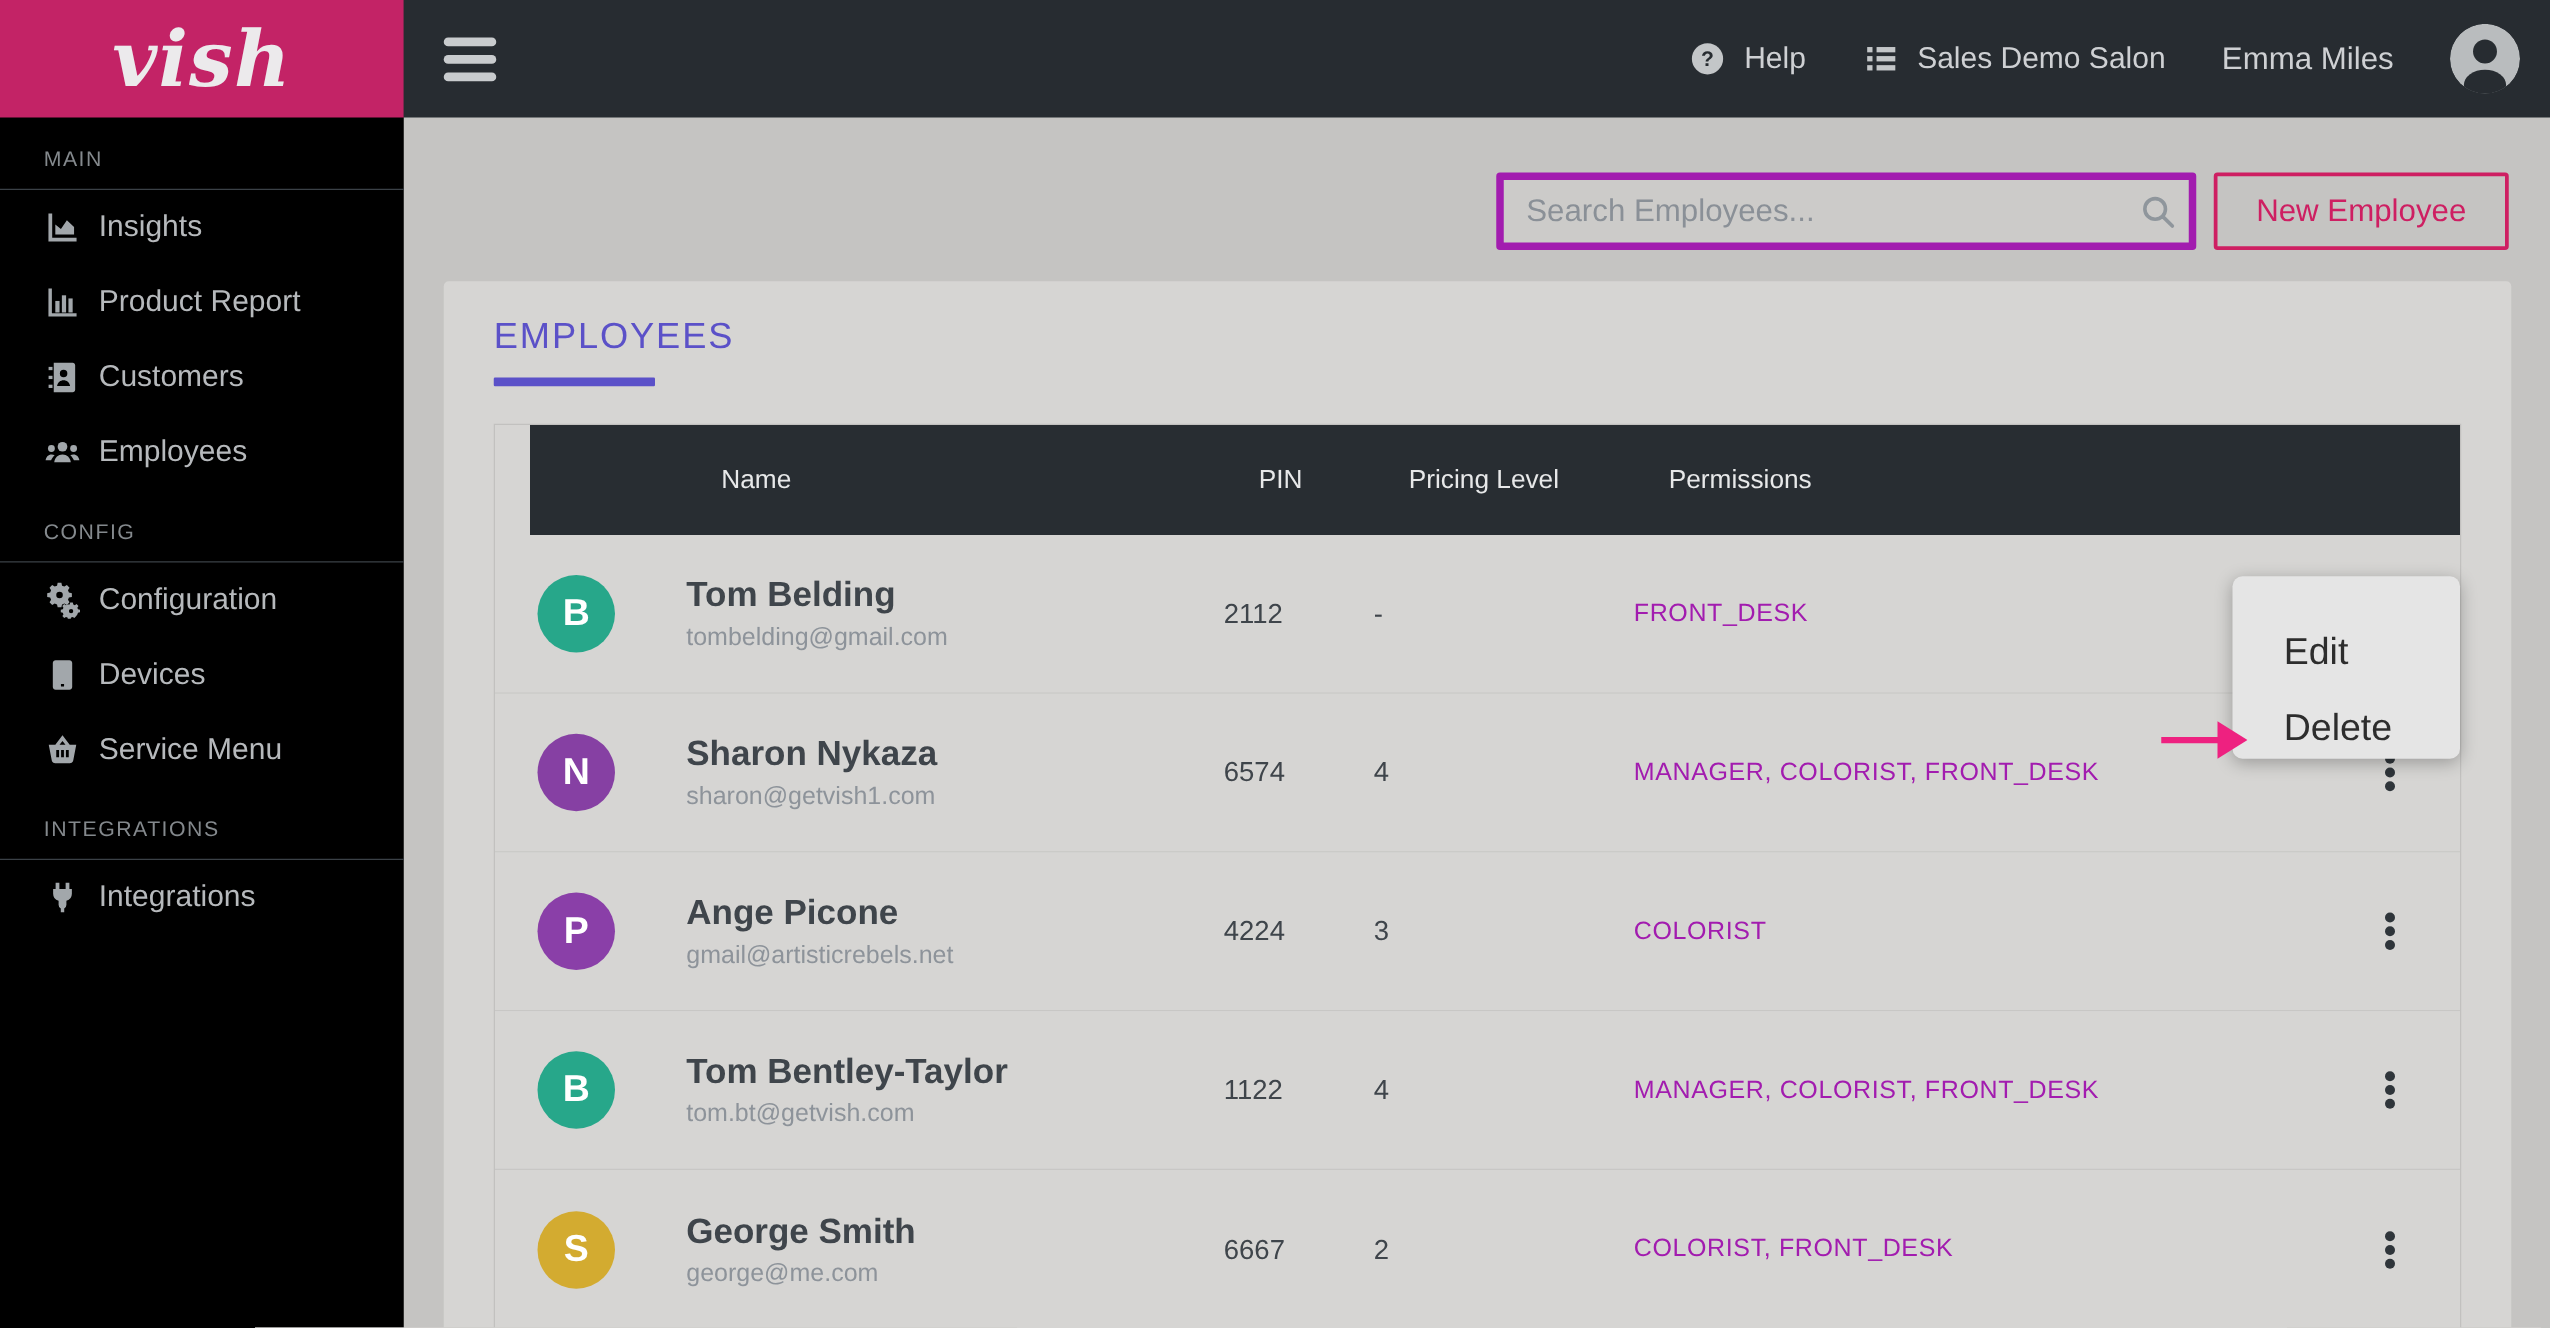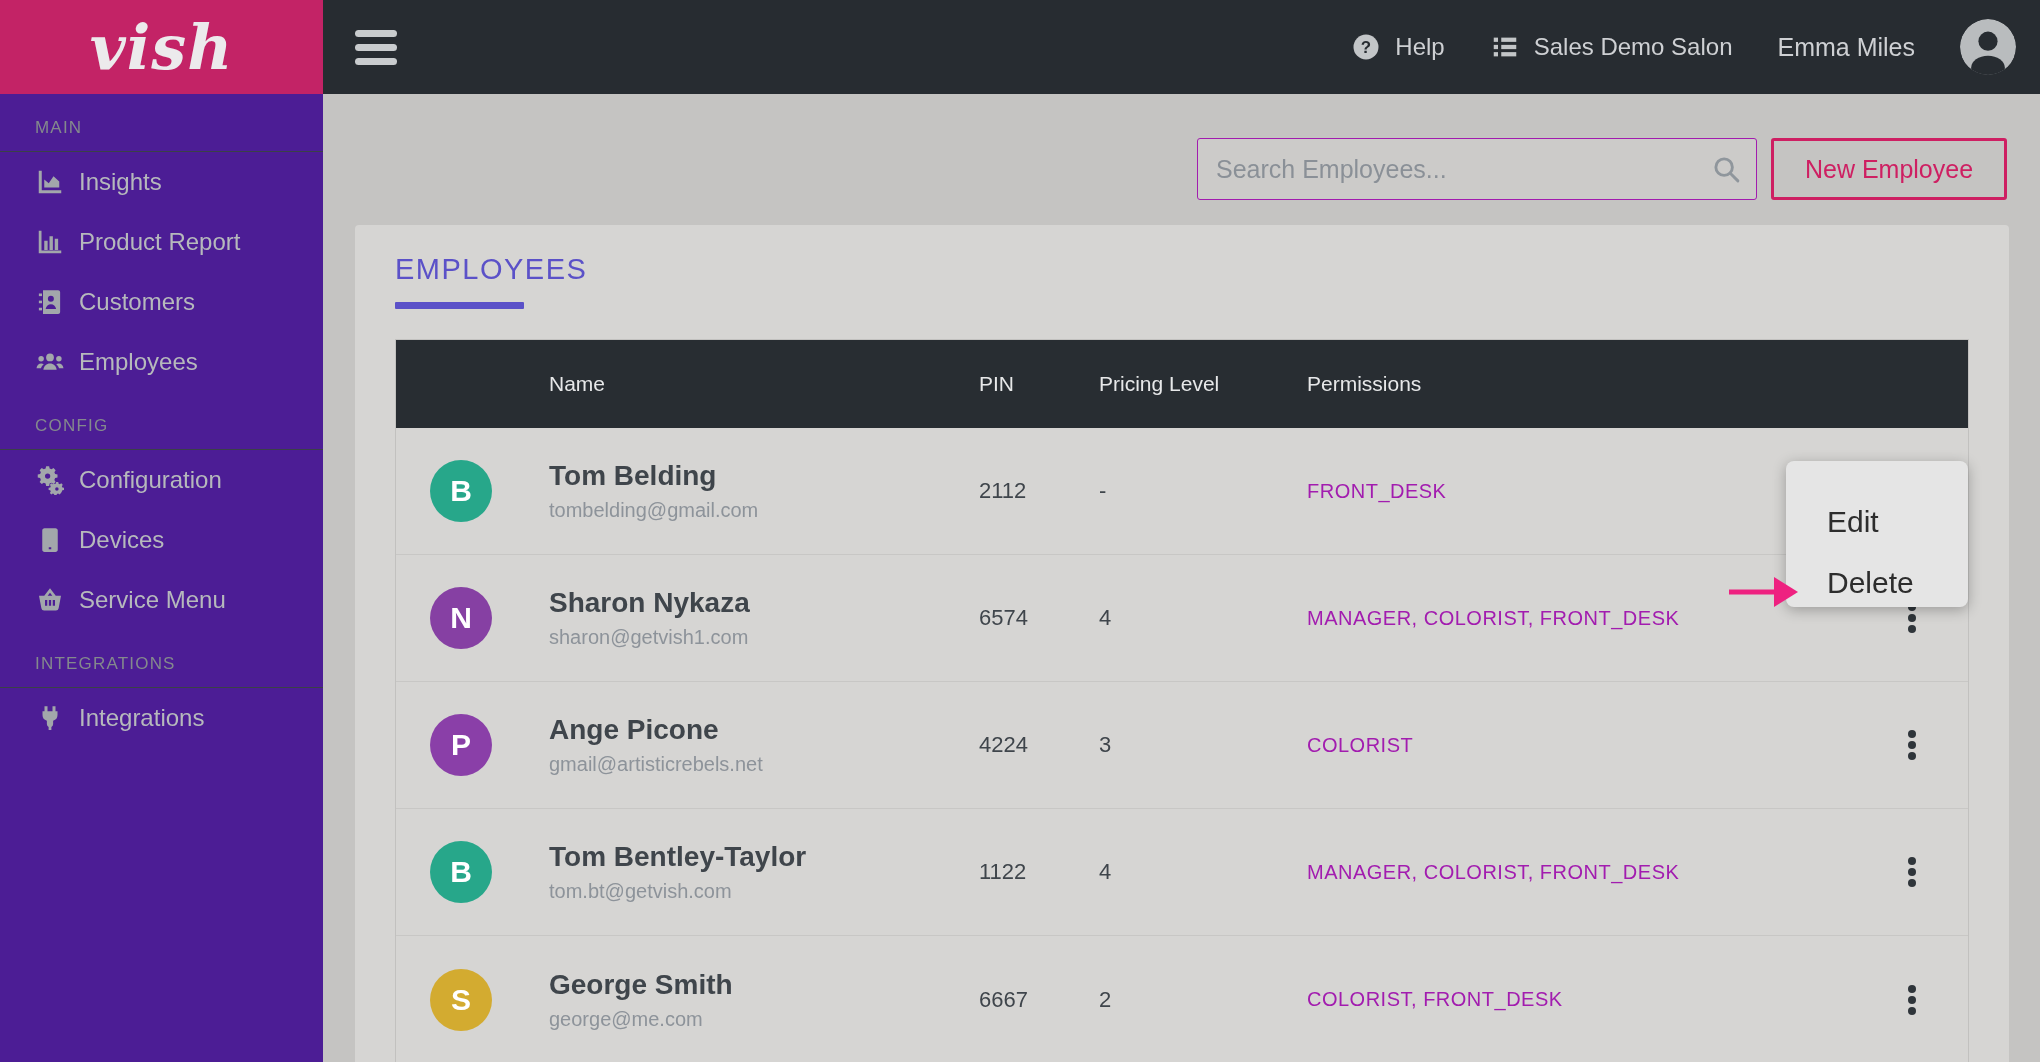--- a/index.html
+++ b/index.html
@@ -1,21 +1,21 @@
 <!DOCTYPE html>
 <html><head>
 <meta charset="utf-8">
 <style>
   * { box-sizing: border-box; margin: 0; padding: 0; }
   html,body { width:2040px; height:1062px; overflow:hidden; }
   body { font-family:"Liberation Sans","DejaVu Sans",sans-serif; background:#c5c4c2; }
   .app { display:flex; width:2040px; height:1062px; overflow:hidden; position:relative; }
 
   
-  .sidebar { width:323px; flex-shrink:0; background:#4c1d95; display:flex; flex-direction:column; }
+  .sidebar { width:323px; flex-shrink:0; background:#000000; display:flex; flex-direction:column; }
   .logo { height:94px; background:#c32366; color:#eceaec; display:flex; align-items:center; justify-content:center;
           font-family:"DejaVu Serif",serif; font-style:italic; font-weight:bold; font-size:62px; letter-spacing:1px; }
   .nav-section-header { margin-top:24px; padding:0 0 13px 35px; font-size:17px; color:#84898d;
           letter-spacing:1.2px; border-bottom:1px solid #3b4147; }
   .nav-item { display:flex; align-items:center; height:60px; padding-left:33px; color:#b6b9bc; font-size:24px; cursor:pointer; }
   .nav-icon { width:34px; height:30px; margin-right:12px; color:#a2a7ab; display:flex; align-items:center; justify-content:center; }
   .nav-icon svg { width:30px; height:30px; fill:currentColor; }
 
   
   .main { flex:1; display:flex; flex-direction:column; min-width:0; }
@@ -27,35 +27,35 @@
   .tb-icon { width:30px; height:30px; color:#c3c6c8; }
   .tb-icon svg { width:30px; height:30px; fill:currentColor; }
   .tb-user { font-size:25px; }
   .tb-avatar { width:56px; height:56px; border-radius:50%; overflow:hidden; cursor:pointer; }
   .tb-avatar svg { width:56px; height:56px; display:block; }
 
   
   .content { flex:1; padding-top:44px; overflow:hidden; }
   .toolbar { display:flex; justify-content:flex-end; gap:14px; padding-right:33px; }
   .searchbox { position:relative; width:560px; height:62px; }
-  .searchbox input { width:100%; height:100%; background:#cccbc9; border:1px solid #a21caf; border-radius:3px;
+  .searchbox input { width:100%; height:100%; background:#cccbc9; border:6px solid #a21caf; border-radius:3px;
         font-size:25px; padding:0 60px 0 18px; color:#0369a1; font-family:inherit; }
   .searchbox input::placeholder { color:#8a9097; opacity:1; }
   .search-ic { position:absolute; right:16px; top:16px; width:30px; height:30px; cursor:pointer; }
   .btn-new { width:236px; height:62px; background:transparent; border:3px solid #ce1f62; border-radius:3px;
         color:#ce1f62; font-size:25px; font-family:inherit; cursor:pointer; }
 
   .card { margin:25px 31px 0 32px; background:#d6d5d3; border-radius:4px; padding:28px 40px 0 40px; height:900px; }
   .tab { display:inline-block; cursor:pointer; }
   .tab-label { font-size:29px; letter-spacing:1.5px; color:#5b51c8; }
   .tab-underline { width:129px; height:7px; background:#5b51c8; border-radius:1px; margin-top:16px; }
 
   .table { margin-top:30px; border:1px solid #c2c1bf; }
   .grid-cols { display:grid; grid-template-columns:153px 430px 120px 208px 1fr 96px; align-items:center; }
-  .thead { height:88px; background:#282d32; color:#e7e8e9; font-size:21px; }
+  .thead { height:88px; background:#282d32; color:#e7e8e9; font-size:21px;margin-left:28px; }
   .trow { height:127px; border-bottom:1px solid #c8c7c5; background:#d6d5d3; }
   .trow:last-child { border-bottom:none; }
   .avatar { width:62px; height:62px; margin-left:34px; border-radius:50%; display:flex; align-items:center; justify-content:center;
         color:#fff; font-size:30px; font-weight:bold; }
   .name { font-size:28px; font-weight:bold; color:#3f454b; }
   .email { font-size:20px; color:#8d939a; margin-top:7px; }
   .c-pin, .c-pricing { font-size:22px; color:#3f454b; }
   .c-perms { font-size:20px; color:#a21caf; letter-spacing:0.5px; }
   .kebab { width:40px; margin-left:20px; padding:6px 0; cursor:pointer; }
   .kebab span { display:block; width:8px; height:8px; border-radius:50%; background:#2f353a; margin:3px auto; }

